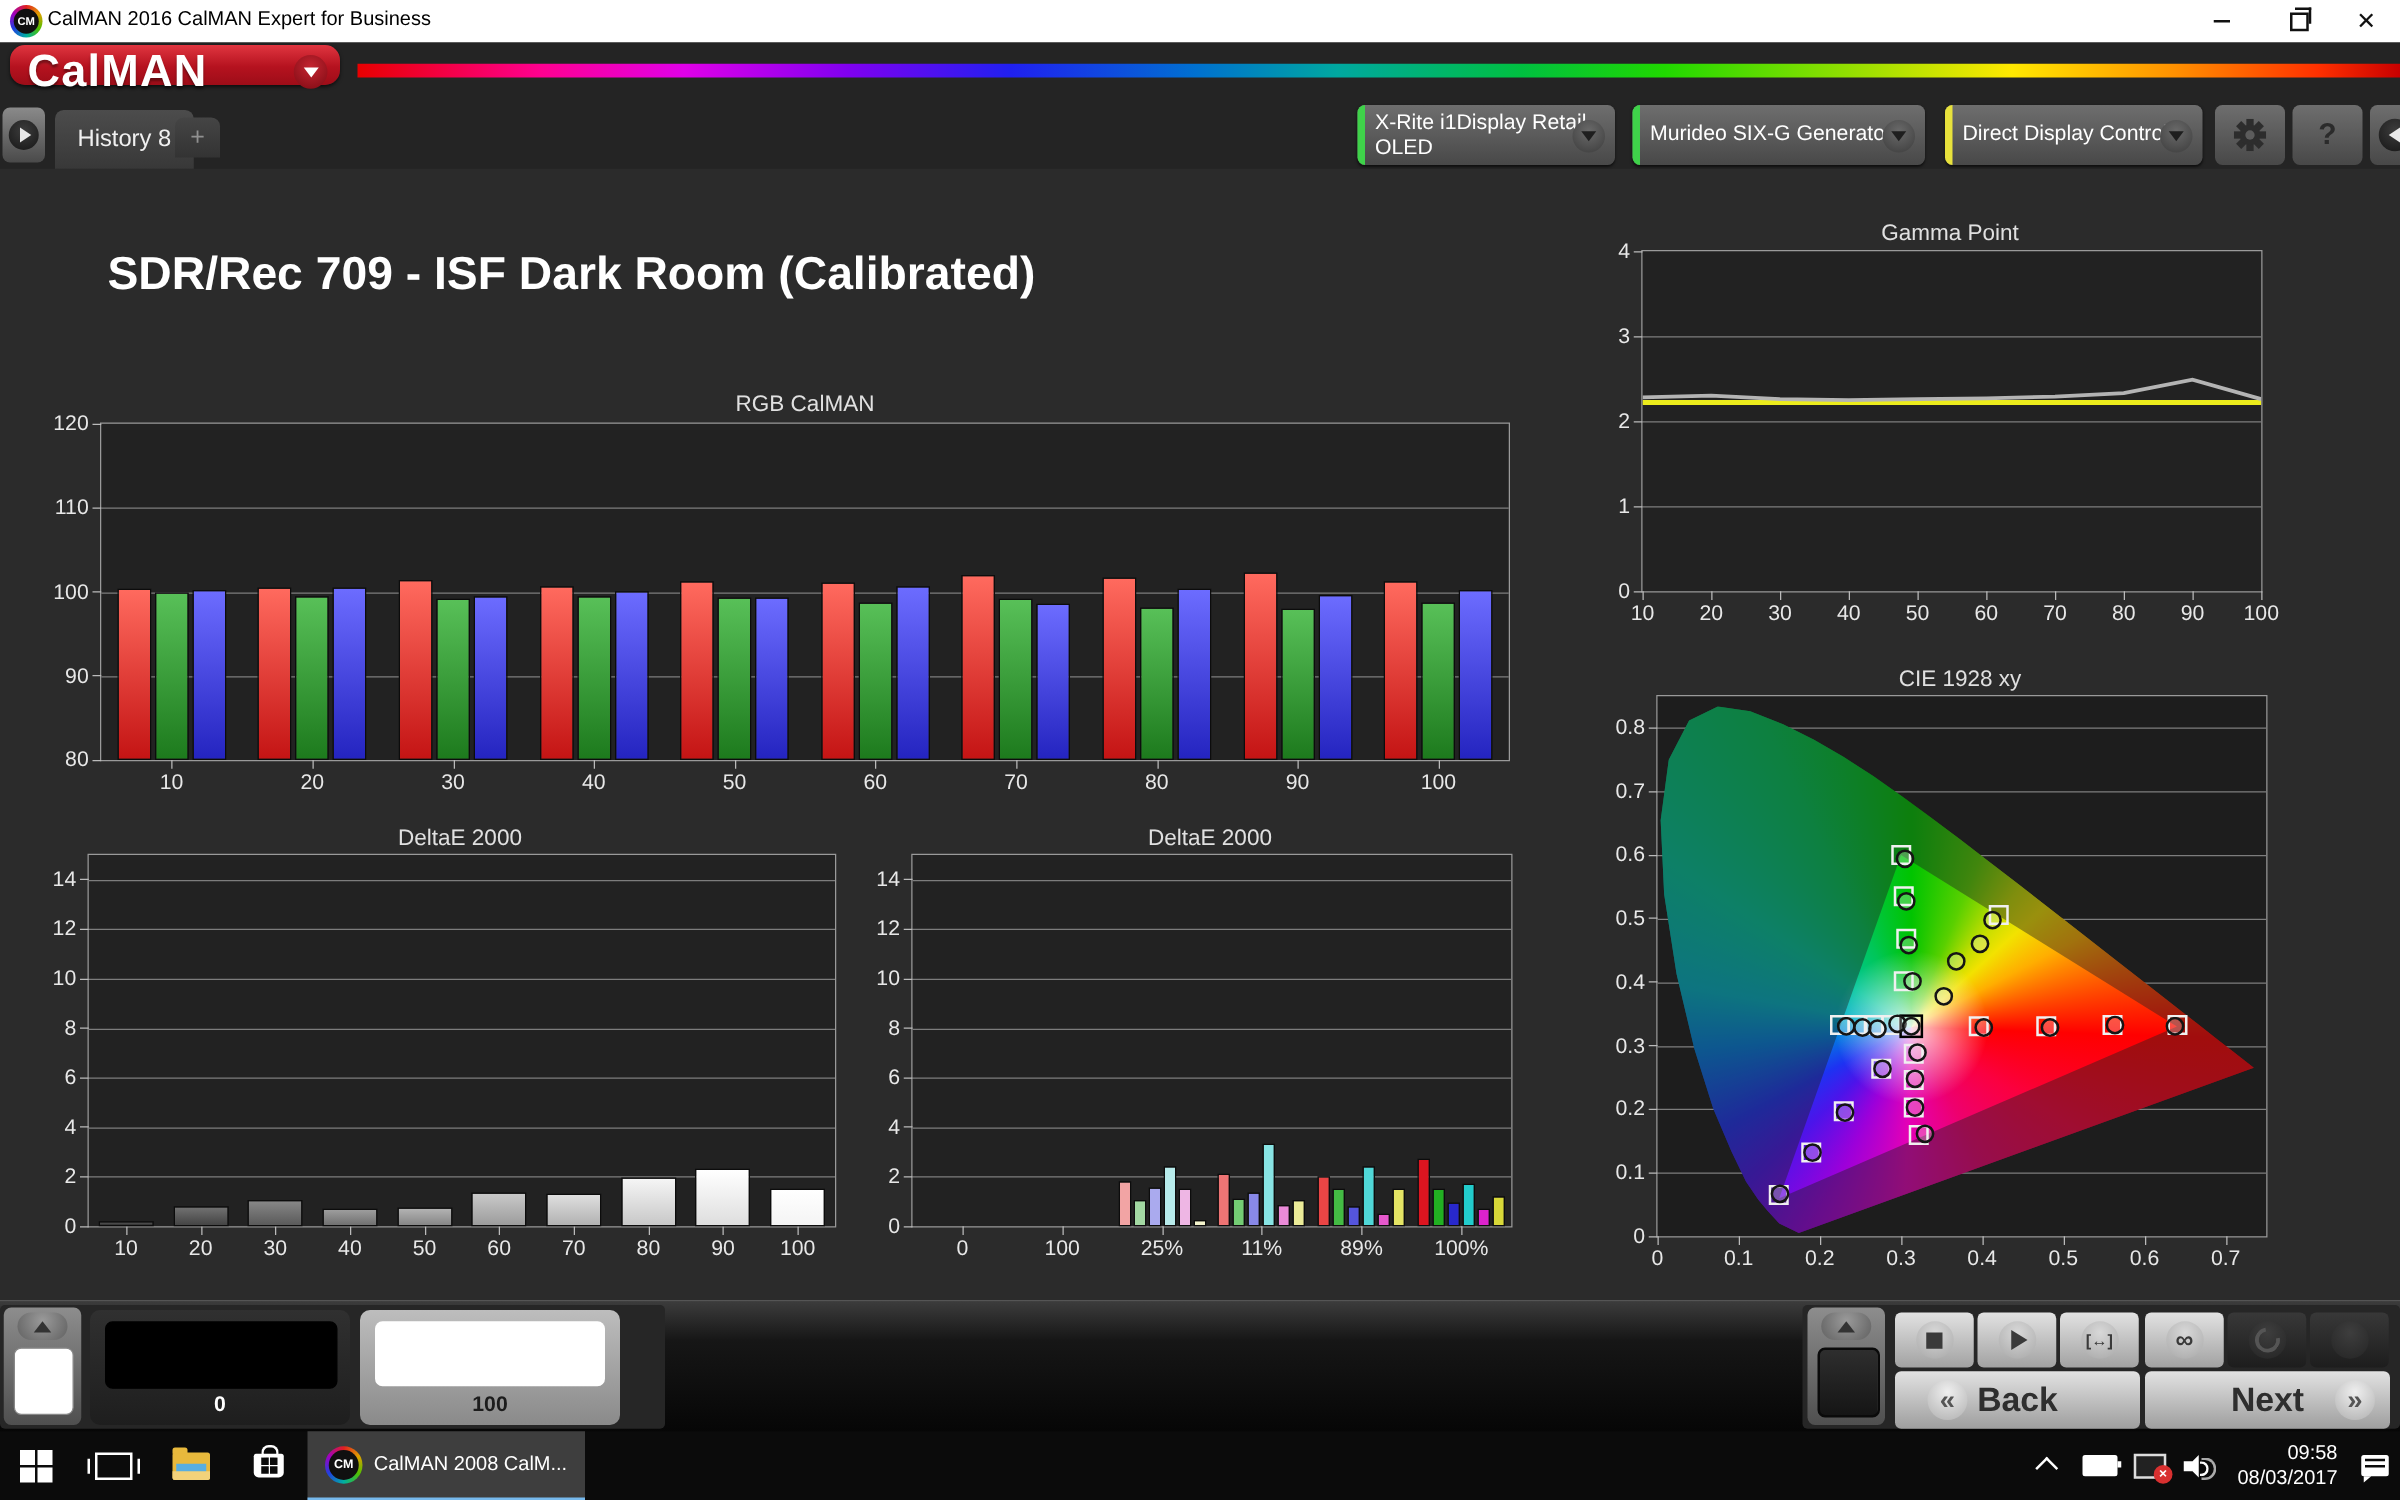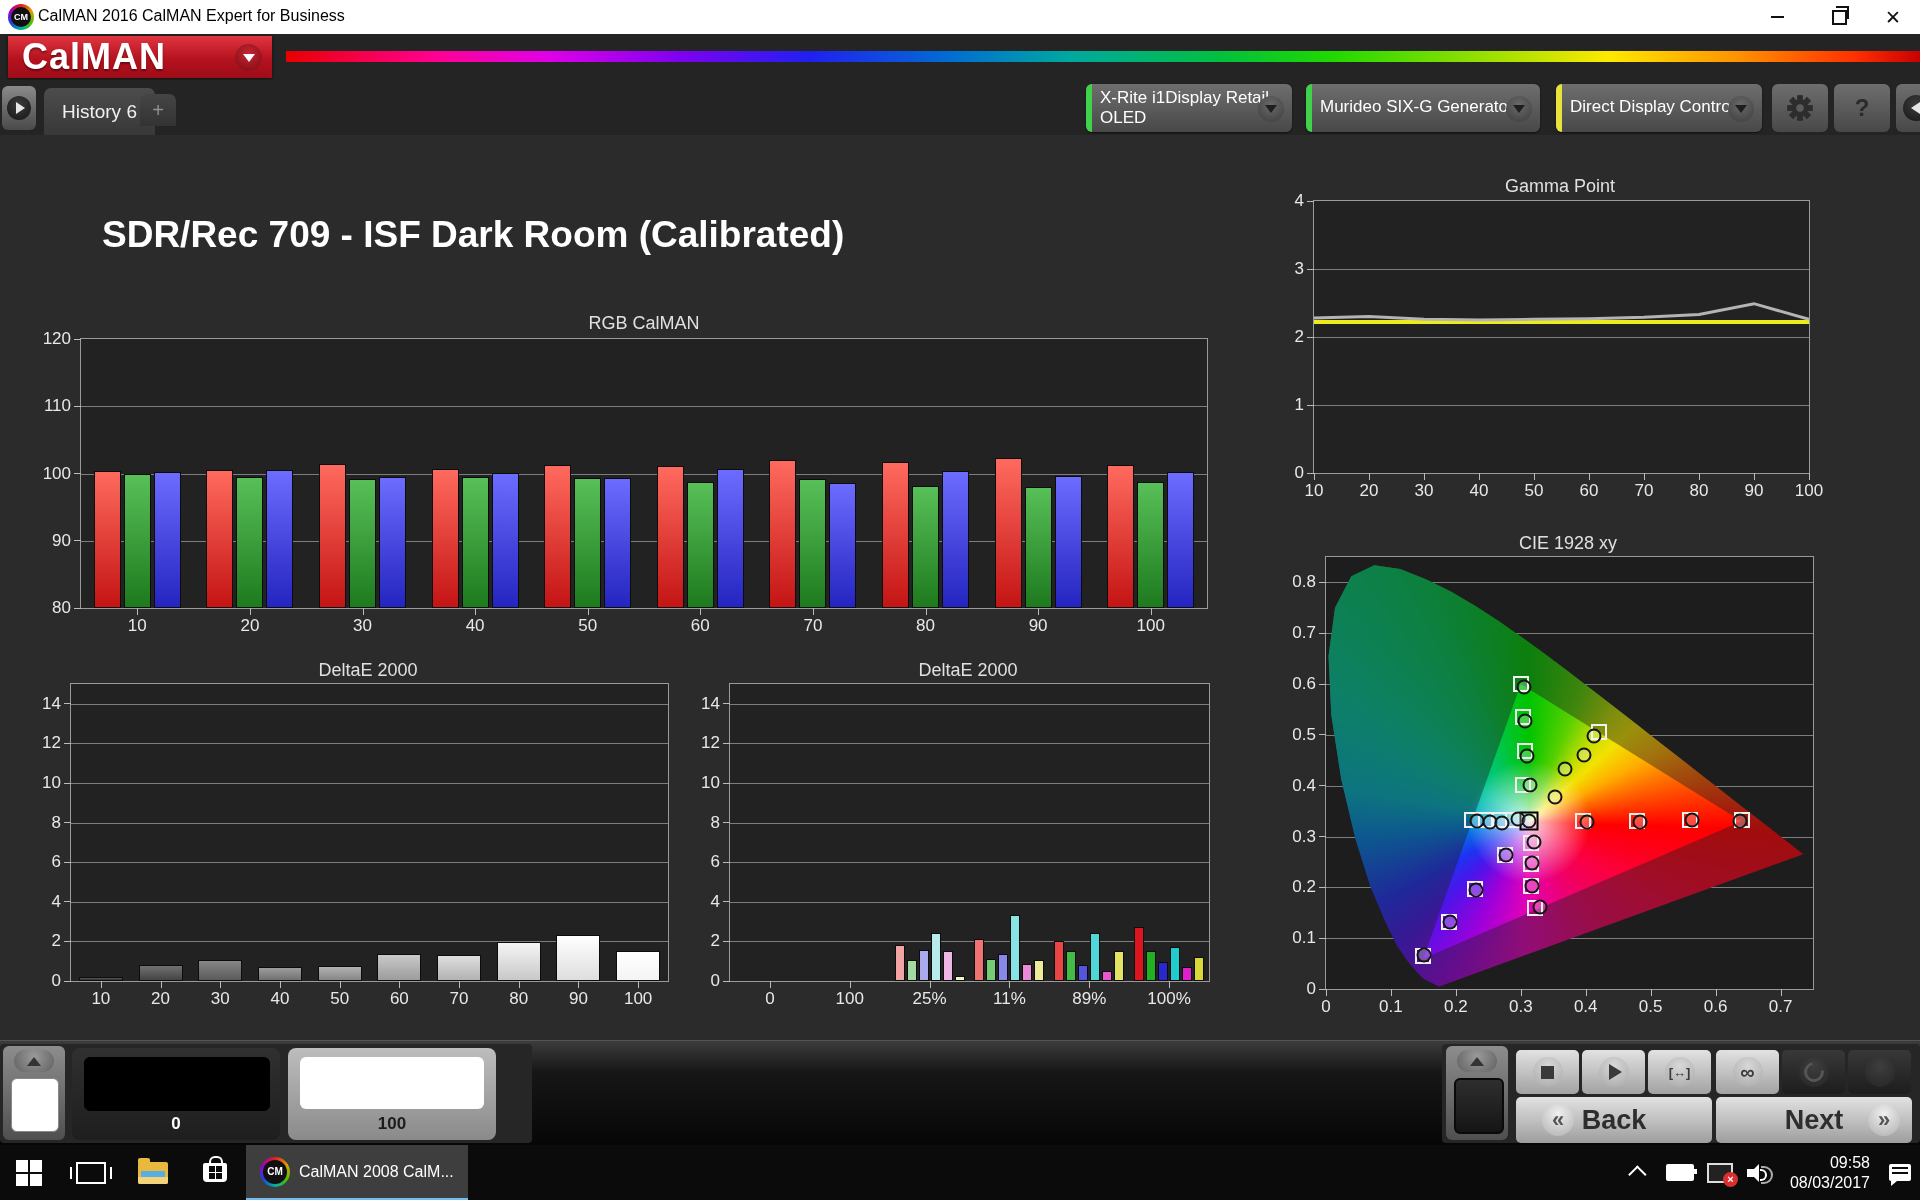--- a/index.html
+++ b/index.html
@@ -15,21 +15,21 @@
   .glyph-rest{width:11px;height:11px;border:2px solid #111;position:relative;background:#fff;}
   .glyph-rest:before{content:"";position:absolute;left:2px;top:-6px;width:11px;height:11px;border:2px solid #111;border-bottom:none;border-left:none;}
   .glyph-x{font-size:19px;line-height:19px;color:#111;}
   .cm-circle{width:26px;height:26px;border-radius:50%;
     background:conic-gradient(#e02020,#e0a000,#50c000,#00b0a0,#2040e0,#a000c0,#e02020);
     display:flex;align-items:center;justify-content:center;}
   .cm-circle .inner{width:20px;height:20px;border-radius:50%;background:#101010;color:#fff;
     font-size:9px;font-weight:bold;display:flex;align-items:center;justify-content:center;}
   
   .header{position:absolute;left:0;top:34px;width:1920px;height:46px;background:#242424;}
-  .logo{position:absolute;left:8px;top:2px;width:264px;height:42px;border-radius:0;
+  .logo{position:absolute;left:8px;top:2px;width:264px;height:32px;border-radius:12px;
     background:linear-gradient(180deg,#e03540,#b5121f 55%,#9d0d18);
     box-shadow:0 1px 3px rgba(0,0,0,.6);display:flex;align-items:flex-start;}
   .logo .ltext{color:#fff;font-size:36px;font-weight:bold;letter-spacing:1px;margin-left:14px;text-shadow:0 2px 2px rgba(0,0,0,.4);}
   .logo .ldrop{position:absolute;right:10px;top:8px;width:27px;height:27px;border-radius:50%;
     background:radial-gradient(circle at 50% 35%,#c42531,#7e0a13);display:flex;align-items:center;justify-content:center;}
   .tri-dn{width:0;height:0;border-left:6px solid transparent;border-right:6px solid transparent;border-top:8px solid #fff;}
   .rainbow{position:absolute;left:286px;top:17px;width:1634px;height:11px;
     background:linear-gradient(90deg,#e80000 0%,#ff0090 9%,#e000e8 16%,#8000f0 24%,#2020f0 32%,#0070d0 41%,#00a8a0 48%,#00c040 57%,#20d800 64%,#a0e000 74%,#ffe800 81%,#ff9000 89%,#ff3000 96%,#c80000 100%);}
   
   .tabrow{position:absolute;left:0;top:80px;width:1920px;height:55px;background:#242424;}
@@ -45,21 +45,21 @@
     box-shadow:0 1px 2px rgba(0,0,0,.6);}
   .meter .edge{position:absolute;left:0;top:0;bottom:0;width:6px;border-radius:6px 0 0 6px;}
   .meter .mtext{position:absolute;left:14px;top:4px;color:#fff;font-size:17px;line-height:20px;}
   .meter .mdrop{position:absolute;right:8px;top:12px;width:26px;height:26px;border-radius:50%;
     background:radial-gradient(circle at 50% 35%,#6a6a6a,#3c3c3c);display:flex;align-items:center;justify-content:center;}
   .meter .tri-dn{border-top-color:#1e1e1e;}
   .sqbtn{position:absolute;top:4px;width:56px;height:48px;border-radius:6px;
     background:linear-gradient(180deg,#6e6e6e,#484848);display:flex;align-items:center;justify-content:center;
     color:#2b2b2b;font-weight:bold;font-size:24px;}
   
-  .main-title{position:absolute;left:86px;top:214px;color:#fff;font-size:37px;font-weight:bold;margin-left:16px;}
+  .main-title{position:absolute;left:86px;top:198px;color:#fff;font-size:37px;font-weight:bold;}
   .ctitle{position:absolute;color:#e0e0e0;font-size:18px;text-align:center;transform:translateX(-50%);}
   .plot{position:absolute;background:#222222;border:1px solid #9a9a9a;overflow:visible;}
   .gl{position:absolute;left:0;right:0;height:1px;background:#7d7d7d;}
   .ylab{position:absolute;right:calc(100% + 10px);transform:translateY(-50%);color:#e8e8e8;font-size:17px;white-space:nowrap;}
   .ytick{position:absolute;left:-7px;width:7px;height:1px;background:#bbb;}
   .xlab{position:absolute;top:calc(100% + 8px);transform:translateX(-50%);color:#e8e8e8;font-size:17px;white-space:nowrap;}
   .xtick{position:absolute;top:100%;width:1px;height:7px;background:#bbb;}
   .bar{position:absolute;bottom:0;border:1px solid #0c0c0c;box-sizing:border-box;}
   
   .controlbar{position:absolute;left:0;top:1040px;width:1920px;height:105px;
@@ -157,21 +157,21 @@
     <div class="rainbow"></div>
   </div>
 
   <div class="tabrow">
     <div class="sidebtn">
         <div class="circ">
           <div class="tri-rt"></div>
         </div>
       </div>
     <div class="tab">
-        <span>History 6</span>
+        <span>History 8</span>
       </div>
     <div class="tabadd">+</div>
 
     <div class="meter" style="left:1086px;width:206px;">
       <div class="edge" style="background:#3fd24a"></div>
       <div class="mtext"><span>X-Rite i1Display Retail</span><br><span>OLED</span></div>
       <div class="mdrop">
           <div class="tri-dn"></div>
         </div>
     </div>

